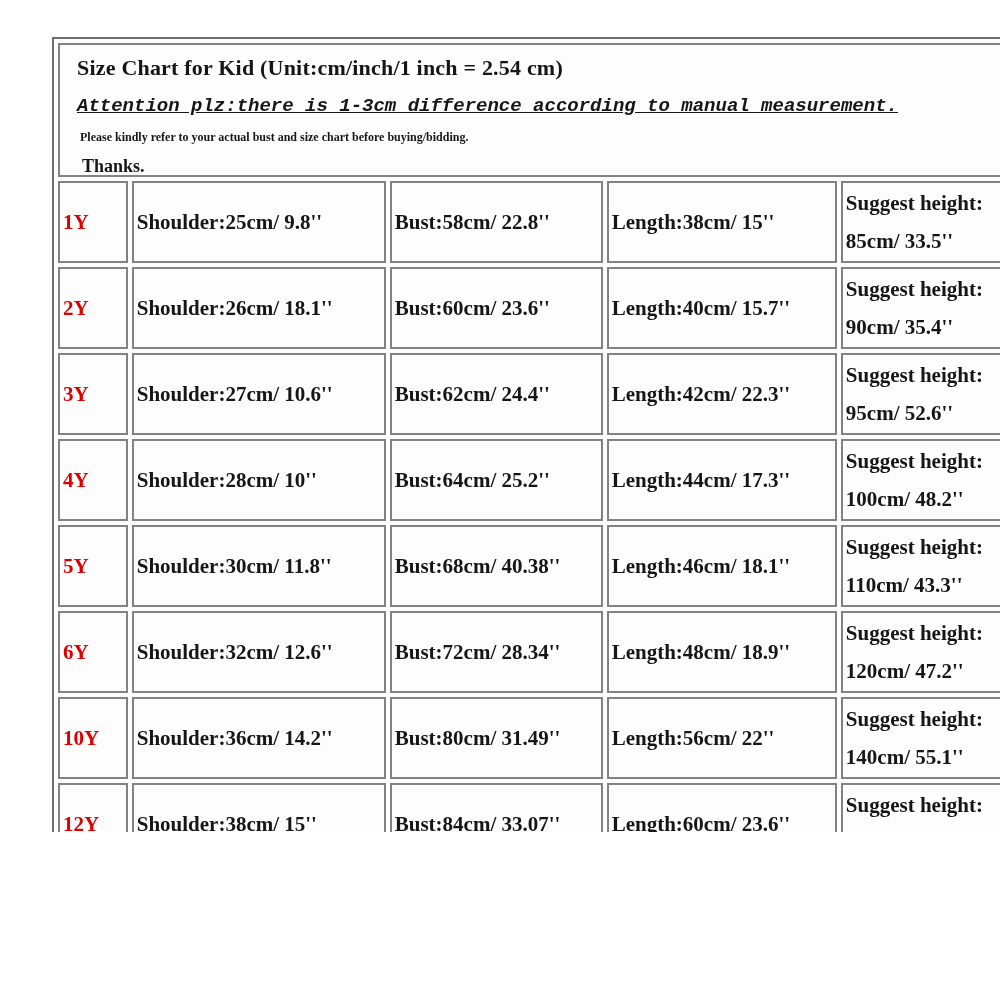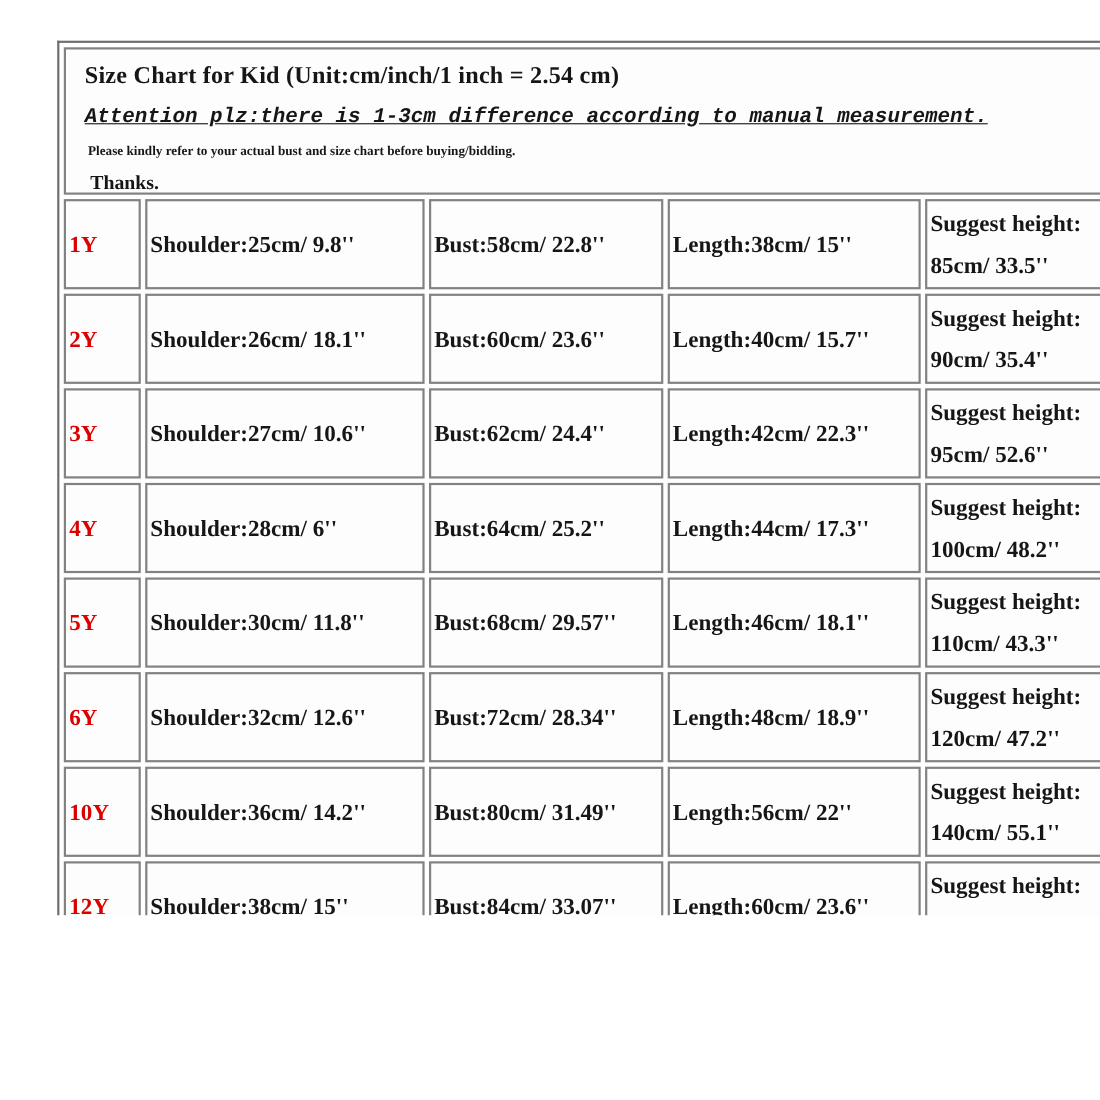--- a/index.html
+++ b/index.html
@@ -177,42 +177,42 @@
     <td class="suggest-cell">
       <span>Suggest height:</span>
       <span>95cm/ 52.6''</span>
     </td>
   </tr>
           <tr>
     <td class="size-cell">
       <span>4Y</span>
     </td>
     <td>
-      <span>Shoulder:28cm/ 6''</span>
+      <span>Shoulder:28cm/ 10''</span>
     </td>
     <td>
       <span>Bust:64cm/ 25.2''</span>
     </td>
     <td>
       <span>Length:44cm/ 17.3''</span>
     </td>
     <td class="suggest-cell">
       <span>Suggest height:</span>
       <span>100cm/ 48.2''</span>
     </td>
   </tr>
           <tr>
     <td class="size-cell">
       <span>5Y</span>
     </td>
     <td>
       <span>Shoulder:30cm/ 11.8''</span>
     </td>
     <td>
-      <span>Bust:68cm/ 29.57''</span>
+      <span>Bust:68cm/ 40.38''</span>
     </td>
     <td>
       <span>Length:46cm/ 18.1''</span>
     </td>
     <td class="suggest-cell">
       <span>Suggest height:</span>
       <span>110cm/ 43.3''</span>
     </td>
   </tr>
           <tr>

